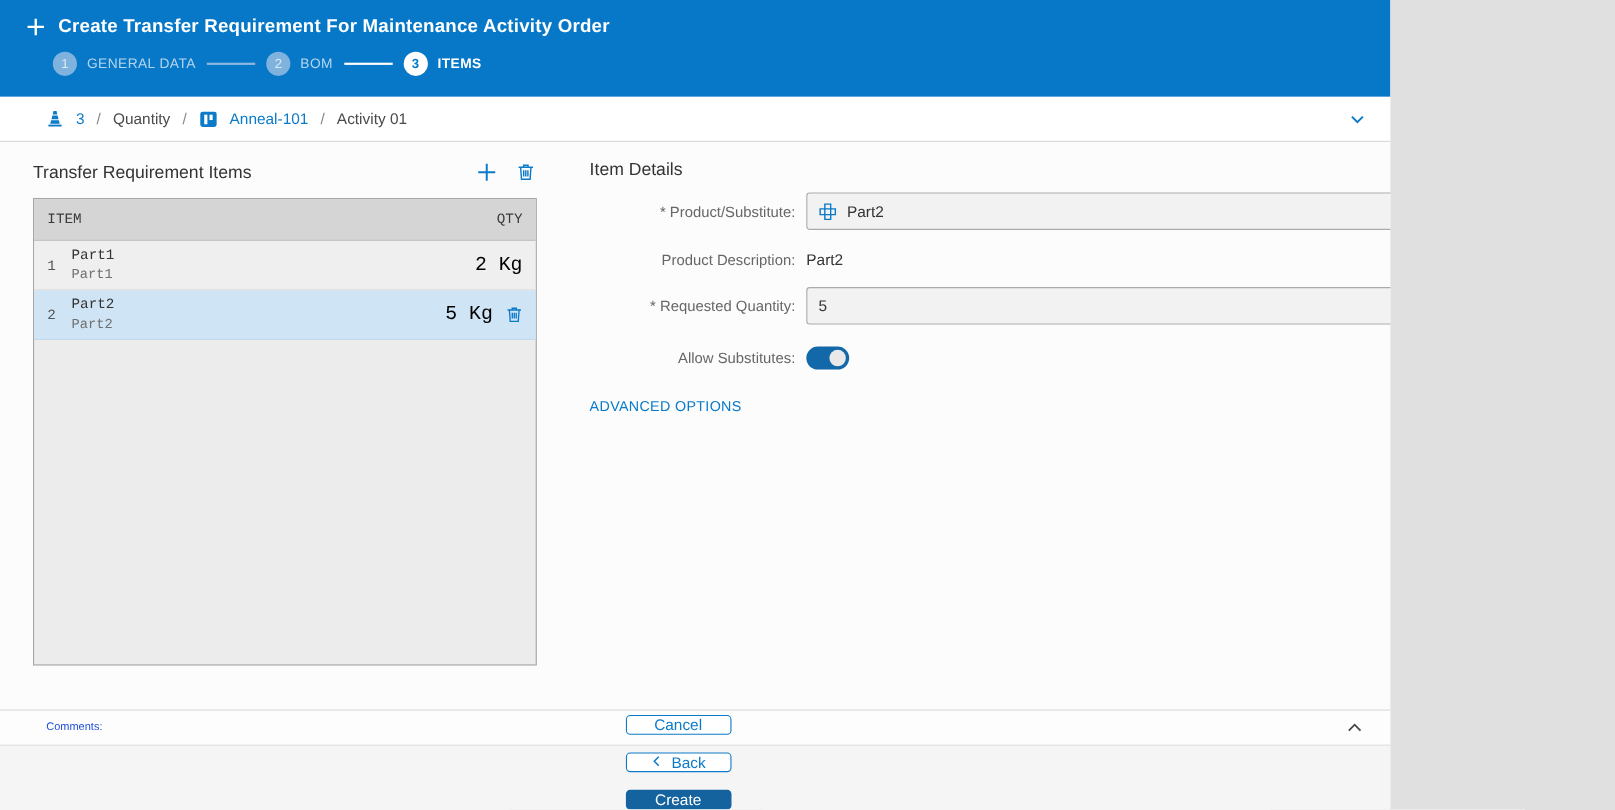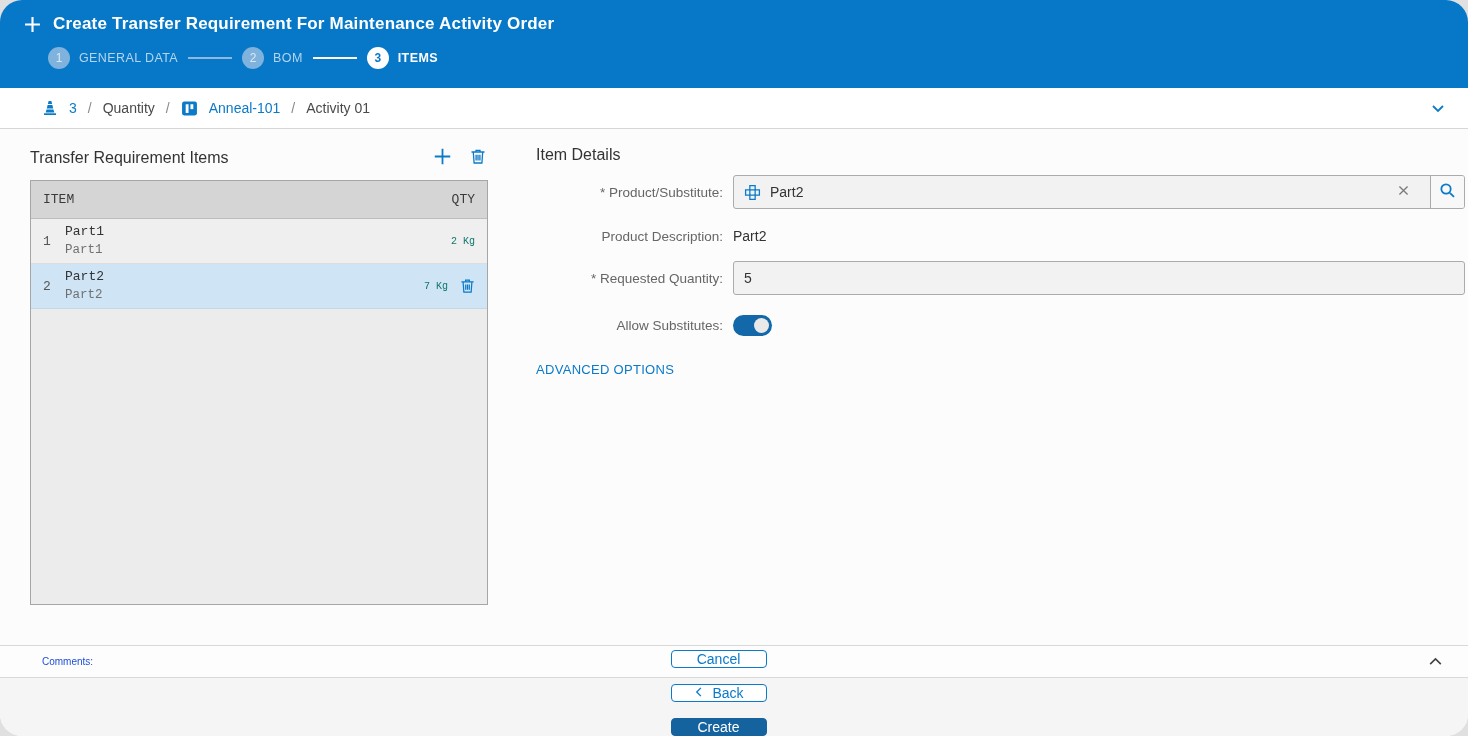--- a/index.html
+++ b/index.html
@@ -1,17 +1,17 @@
 <!DOCTYPE html>
 <html><head>
 <meta charset="utf-8">
 <style>
   * { margin:0; padding:0; box-sizing:border-box; }
   body { font-family:"Liberation Sans","DejaVu Sans",sans-serif; background:#e0e0e0; }
-  .app { position:relative; width:1468px; height:736px; background:#fcfcfc; overflow:hidden;border-radius:22px; }
+  .app { position:relative; width:1264px; height:736px; background:#fcfcfc; overflow:hidden; }
 
   
   .header { position:absolute; top:0; left:0; right:0; height:88px; background:#0778c8; }
   .title-row { display:flex; align-items:center; gap:12px; padding:14px 0 0 24px; }
   .title-row .plus { color:#ffffff; display:flex; }
   .app-title { color:#ffffff; font-size:17px; font-weight:600; letter-spacing:.2px; }
   .steps { display:flex; align-items:center; margin:13px 0 0 48px; }
   .step { display:flex; align-items:center; gap:9px; cursor:default; }
   .step-circle { width:22px; height:22px; border-radius:50%; display:flex; align-items:center; justify-content:center; font-size:12px; }
   .step.done .step-circle { background:#7fb2dd; color:#d9eaf7; }
@@ -41,21 +41,21 @@
   .table-header { height:38px; background:#d5d5d5; border-bottom:1px solid #bdbdbd; display:flex;
     align-items:center; justify-content:space-between; padding:0 12px; font-size:13px; color:#3a3a3a; }
   .t-row { height:45px; display:flex; align-items:center; padding:0 12px; background:#efefef;
     border-bottom:1px solid #dddddd; cursor:pointer; }
   .t-row.selected { background:#cfe4f5; border-bottom:1px solid #c2d8ea; }
   .row-index { width:22px; font-size:13px; color:#555555; flex:none; }
   .row-name-block { display:flex; flex-direction:column; line-height:1.45; }
   .row-name { font-size:13px; color:#333333; }
   .row-desc { font-size:12.5px; color:#707070; }
   .row-right { margin-left:auto; display:flex; align-items:center; gap:12px; }
-  .row-qty { font-size:10px; color:#0f766e; }
+  .row-qty { font-size:18px; color:#000000; }
   .row-trash { color:#0a7ac9; display:flex; cursor:pointer; }
 
   
   .right-panel { position:absolute; left:536px; top:146px; width:929px; }
   .form { margin-top:11px; }
   .form-row { display:flex; align-items:center; }
   .f-label { width:197px; flex:none; text-align:right; padding-right:10px; font-size:13.5px; color:#666666; }
   .f-control { flex:1; display:flex; align-items:center; }
   .combo { display:flex; align-items:stretch; width:100%; height:34px; border:1px solid #ababab;
     border-radius:3px; background:#f2f2f2; overflow:hidden; cursor:text; }
@@ -187,21 +187,21 @@
           <span class="row-qty">2 Kg</span>
         </span>
       </div>
       <div class="t-row selected">
         <span class="row-index">2</span>
         <span class="row-name-block">
           <span class="row-name">Part2</span>
           <span class="row-desc">Part2</span>
         </span>
         <span class="row-right">
-          <span class="row-qty">7 Kg</span>
+          <span class="row-qty">5 Kg</span>
           <span class="row-trash">
             <svg width="15" height="16" viewBox="0 0 16 16" fill="none" stroke="currentColor" stroke-width="1.3">
                 <path d="M1.5 3.5h13M6 3.5V1.8h4v1.7M3.3 3.5l.8 11h7.8l.8-11M6.1 6.3v5.6M8 6.3v5.6M9.9 6.3v5.6"></path>
               </svg>
           </span>
         </span>
       </div>
     </div>
   </div>
 

